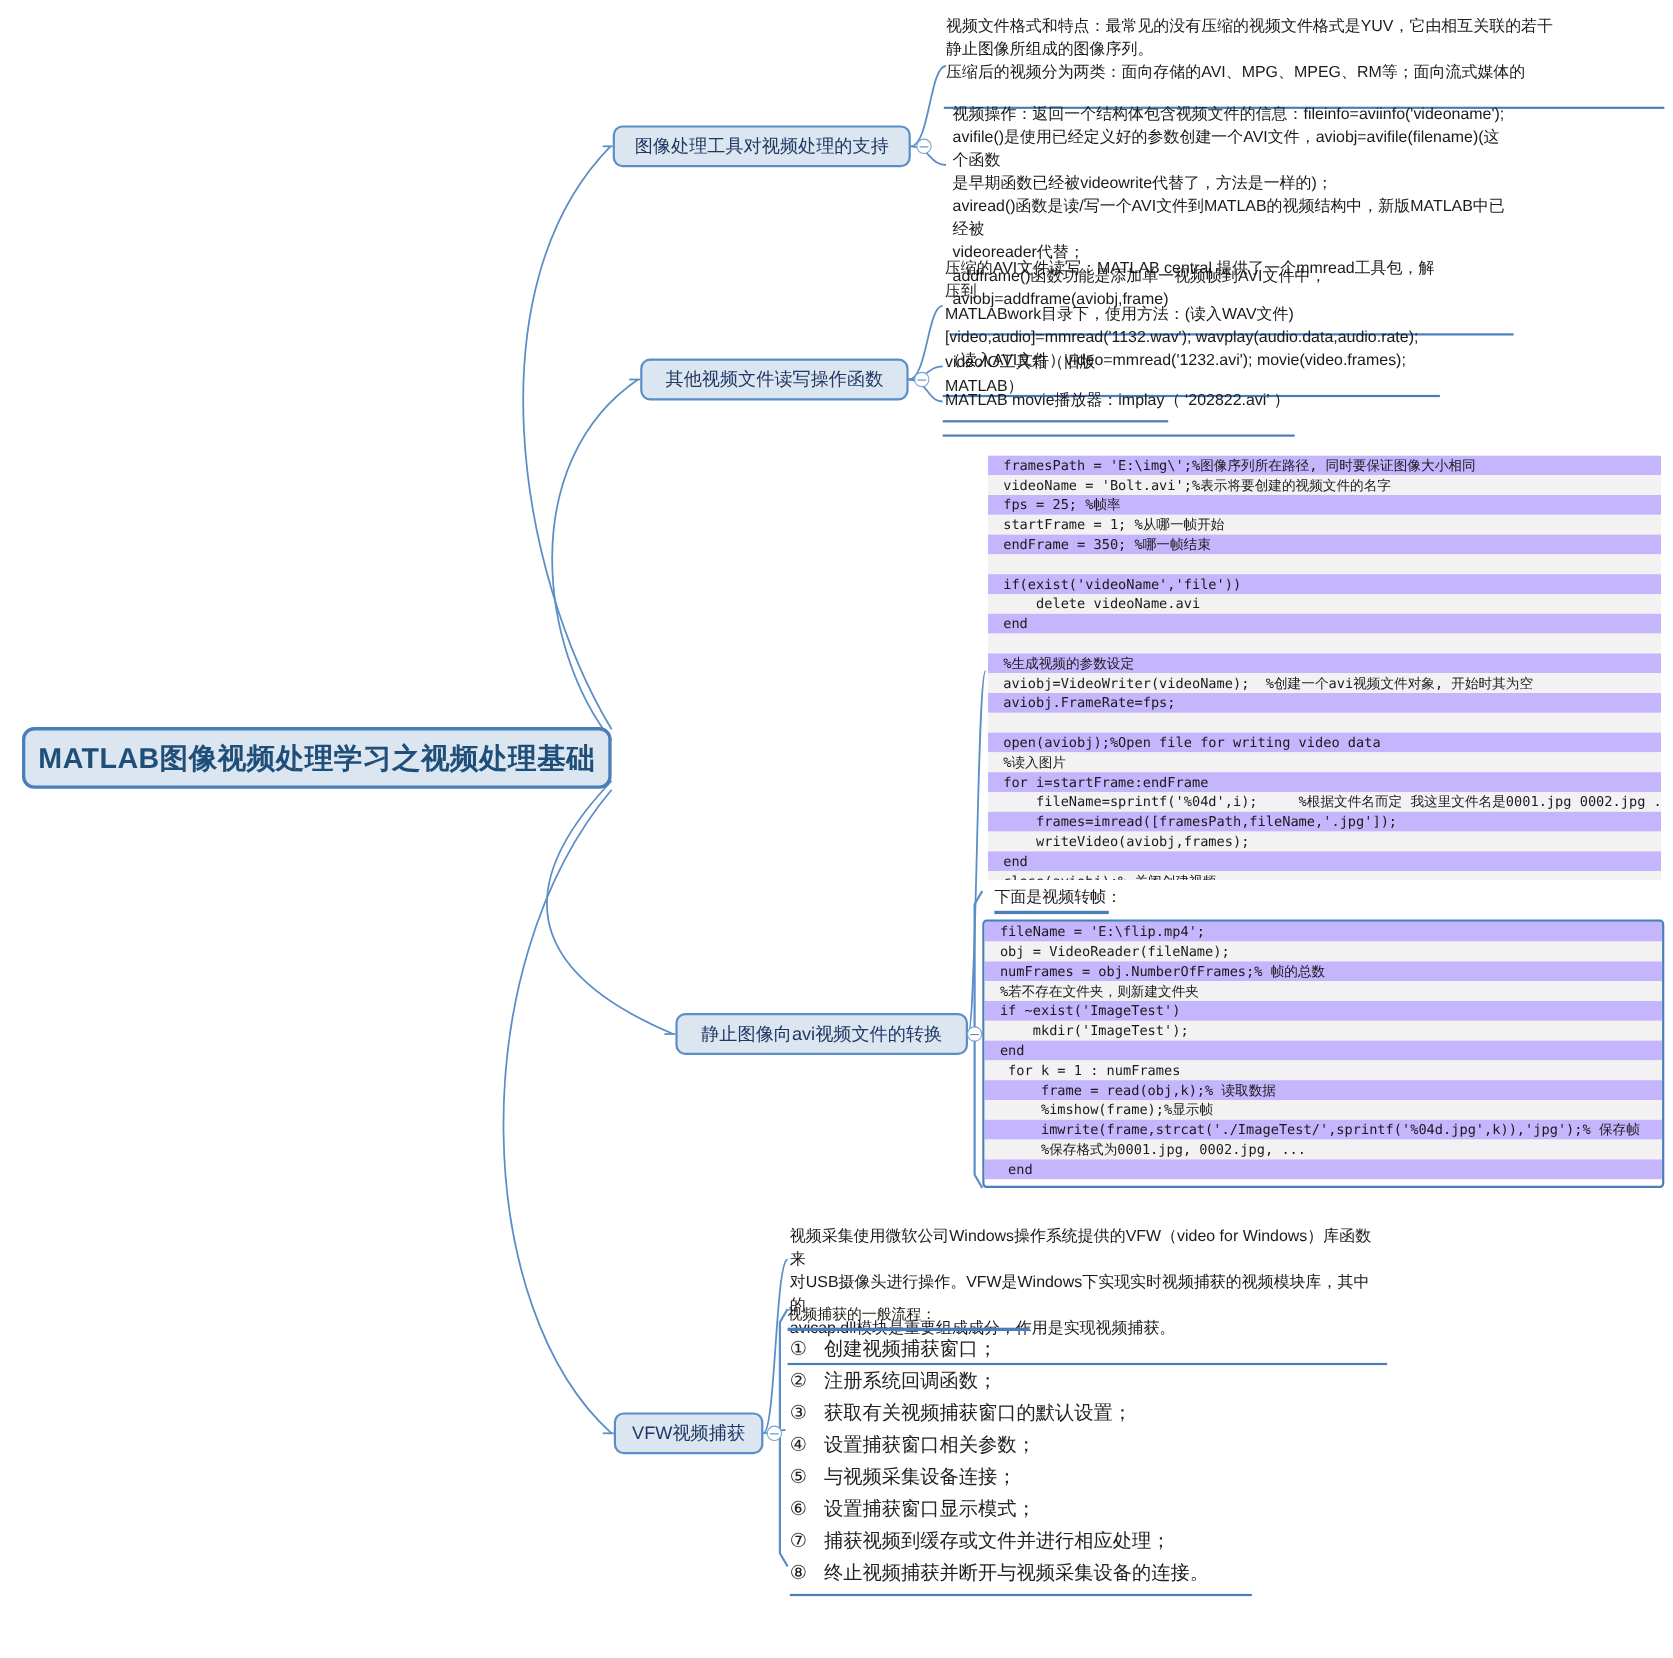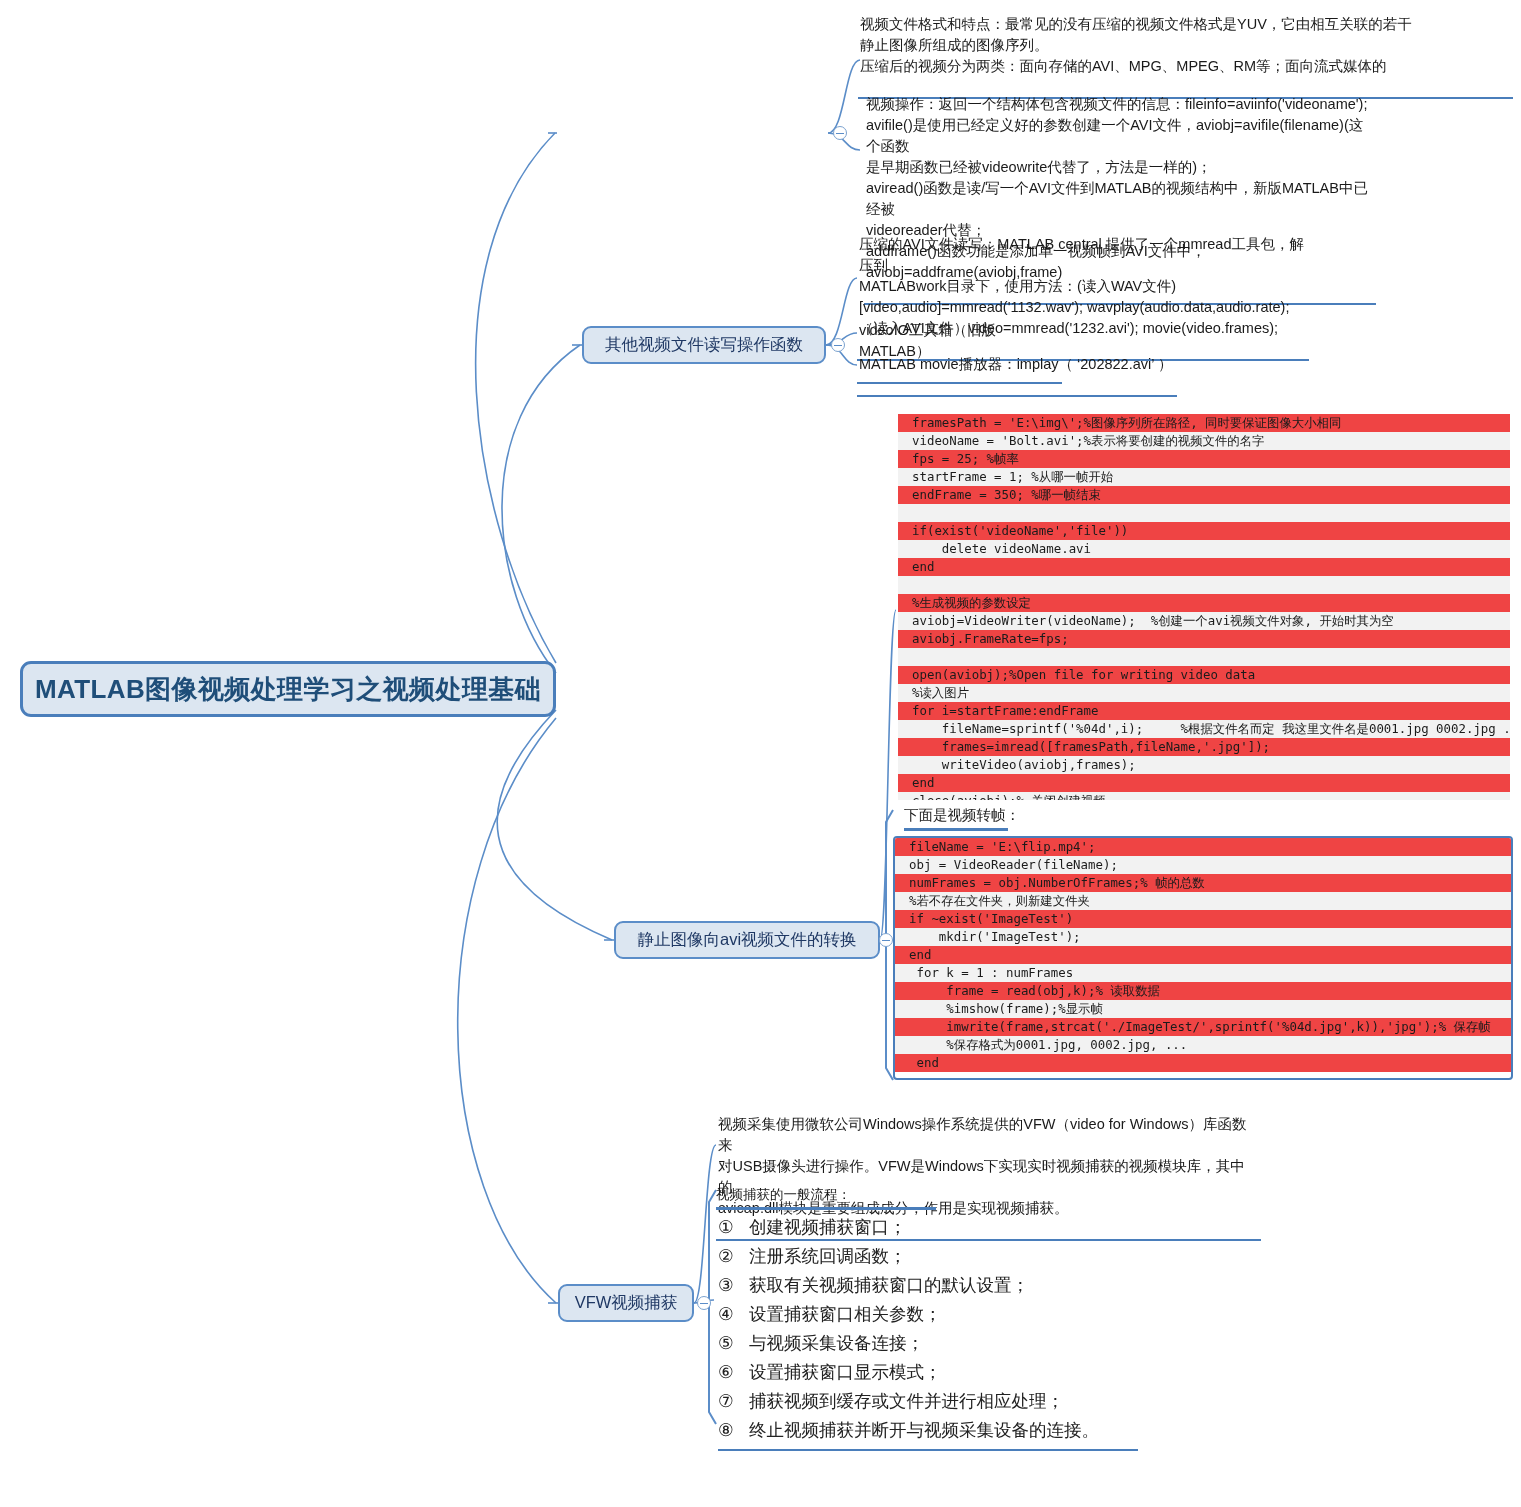--- a/index.html
+++ b/index.html
@@ -97,21 +97,21 @@
     line-height: 18px;
     color: #1b1b1b;
     background: #ffffff;
     white-space: pre;
     overflow: hidden;
   }
   .codeblock .ln {
     display: block;
     height: 18px;
     padding-left: 14px;
-    background: #ef4444;
+    background: #c4b5fd;
   }
   .codeblock .ln.alt { background: #f2f2f2; }
   .codeblock.bordered {
     border: 2px solid #4a7ebb;
     border-radius: 4px;
   }
 
   
   .caption {
     position: absolute;
@@ -176,20 +176,23 @@
 
     <path d="M 893 810 L 886 822 L 886 1068 L 893 1080" fill="none" stroke="#5b8dc8" stroke-width="2"></path>
 
     <path d="M 716 1190 L 709 1202 L 709 1412 L 716 1424" fill="none" stroke="#5b8dc8" stroke-width="2"></path>
   </svg>
 
   <div class="node root" style="left:20px; top:661px; width:536px; height:56px;">
     <span>MATLAB图像视频处理学习之视频处理基础</span>
   </div>
 
+  <div class="node branch" style="left:557px; top:114px; width:271px; height:38px;">
+    <span>图像处理工具对视频处理的支持</span>
+  </div>
   <div class="collapser" style="left:833px; top:126px;"></div>
 
   <div class="leaf" style="left:858px; top:14px; width:655px;">视频文件格式和特点：最常见的没有压缩的视频文件格式是YUV，它由相互关联的若干
 静止图像所组成的图像序列。
 压缩后的视频分为两类：面向存储的AVI、MPG、MPEG、RM等；面向流式媒体的</div>
 
   <div class="leaf" style="left:852px; top:94px; width:512px;margin-left:12px;">视频操作：返回一个结构体包含视频文件的信息：fileinfo=aviinfo('videoname');
 avifile()是使用已经定义好的参数创建一个AVI文件，aviobj=avifile(filename)(这个函数
 是早期函数已经被videowrite代替了，方法是一样的)；
 aviread()函数是读/写一个AVI文件到MATLAB的视频结构中，新版MATLAB中已经被

